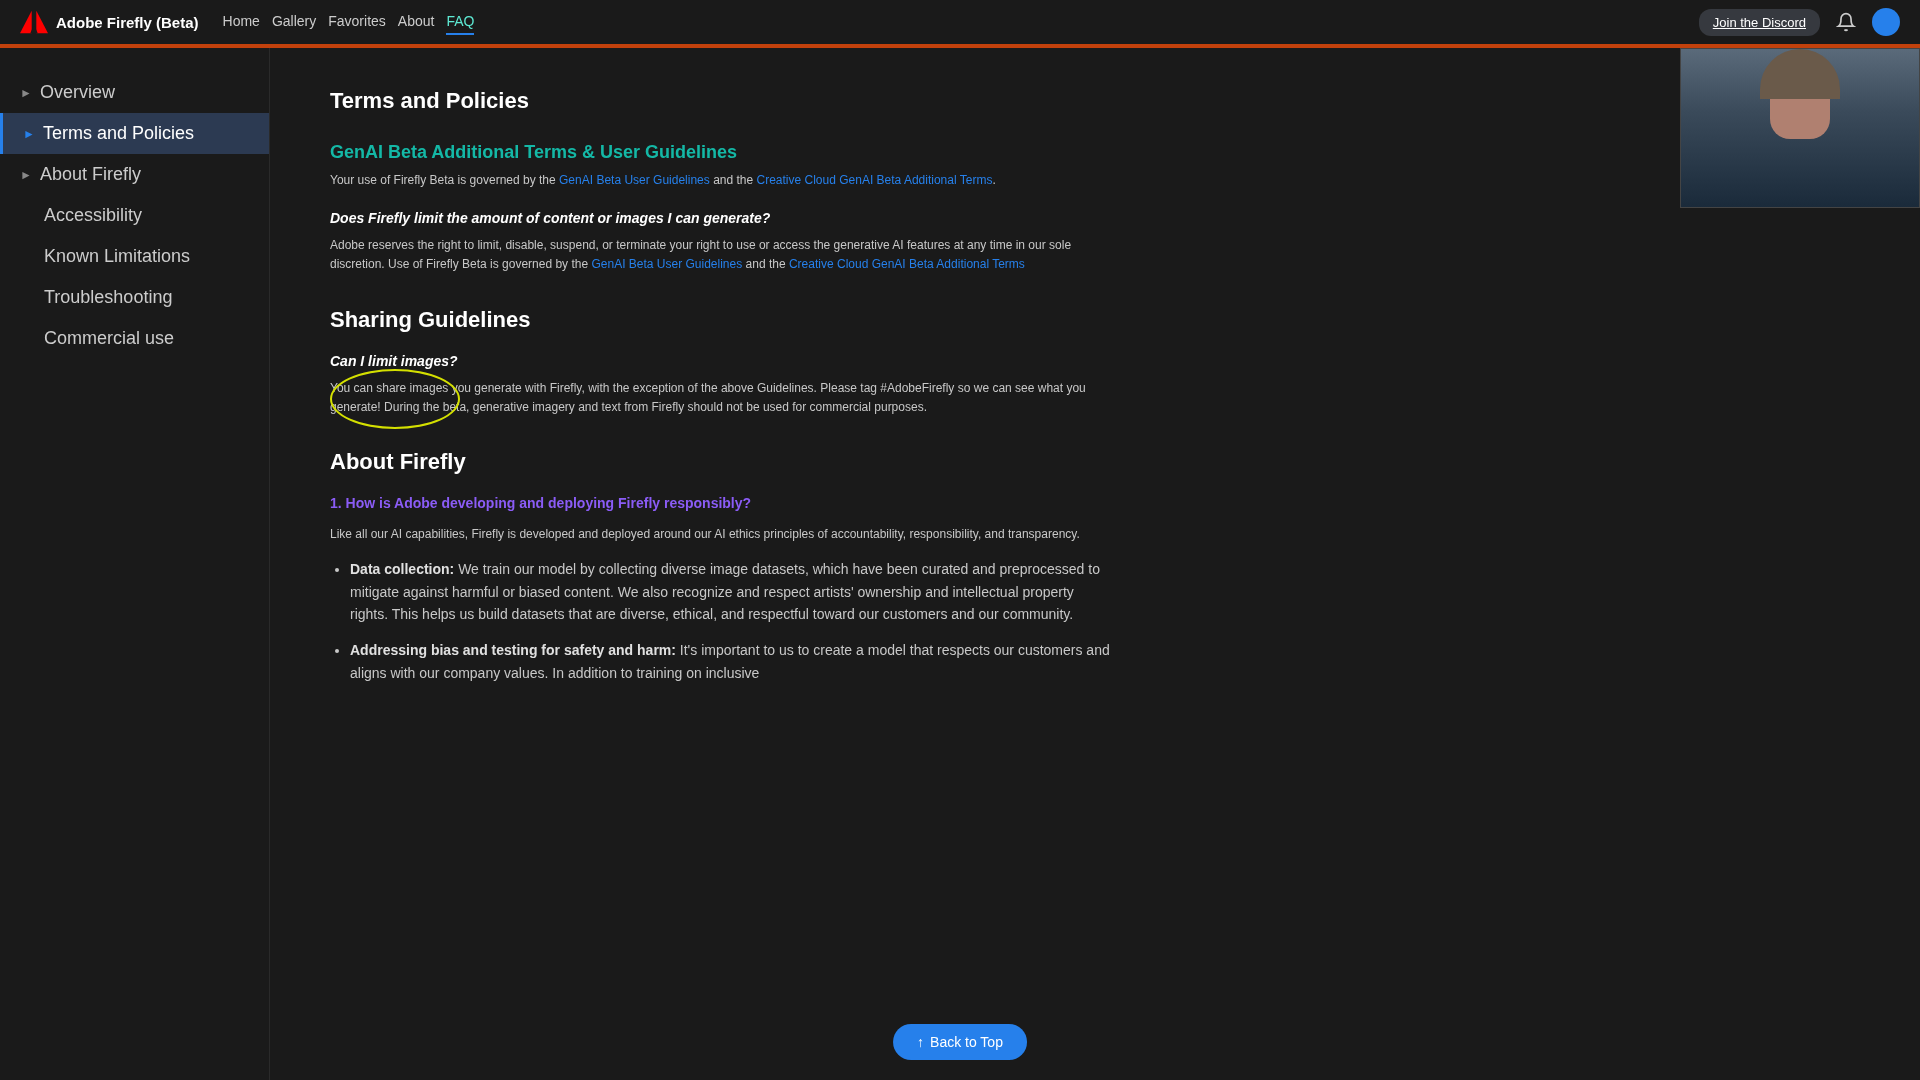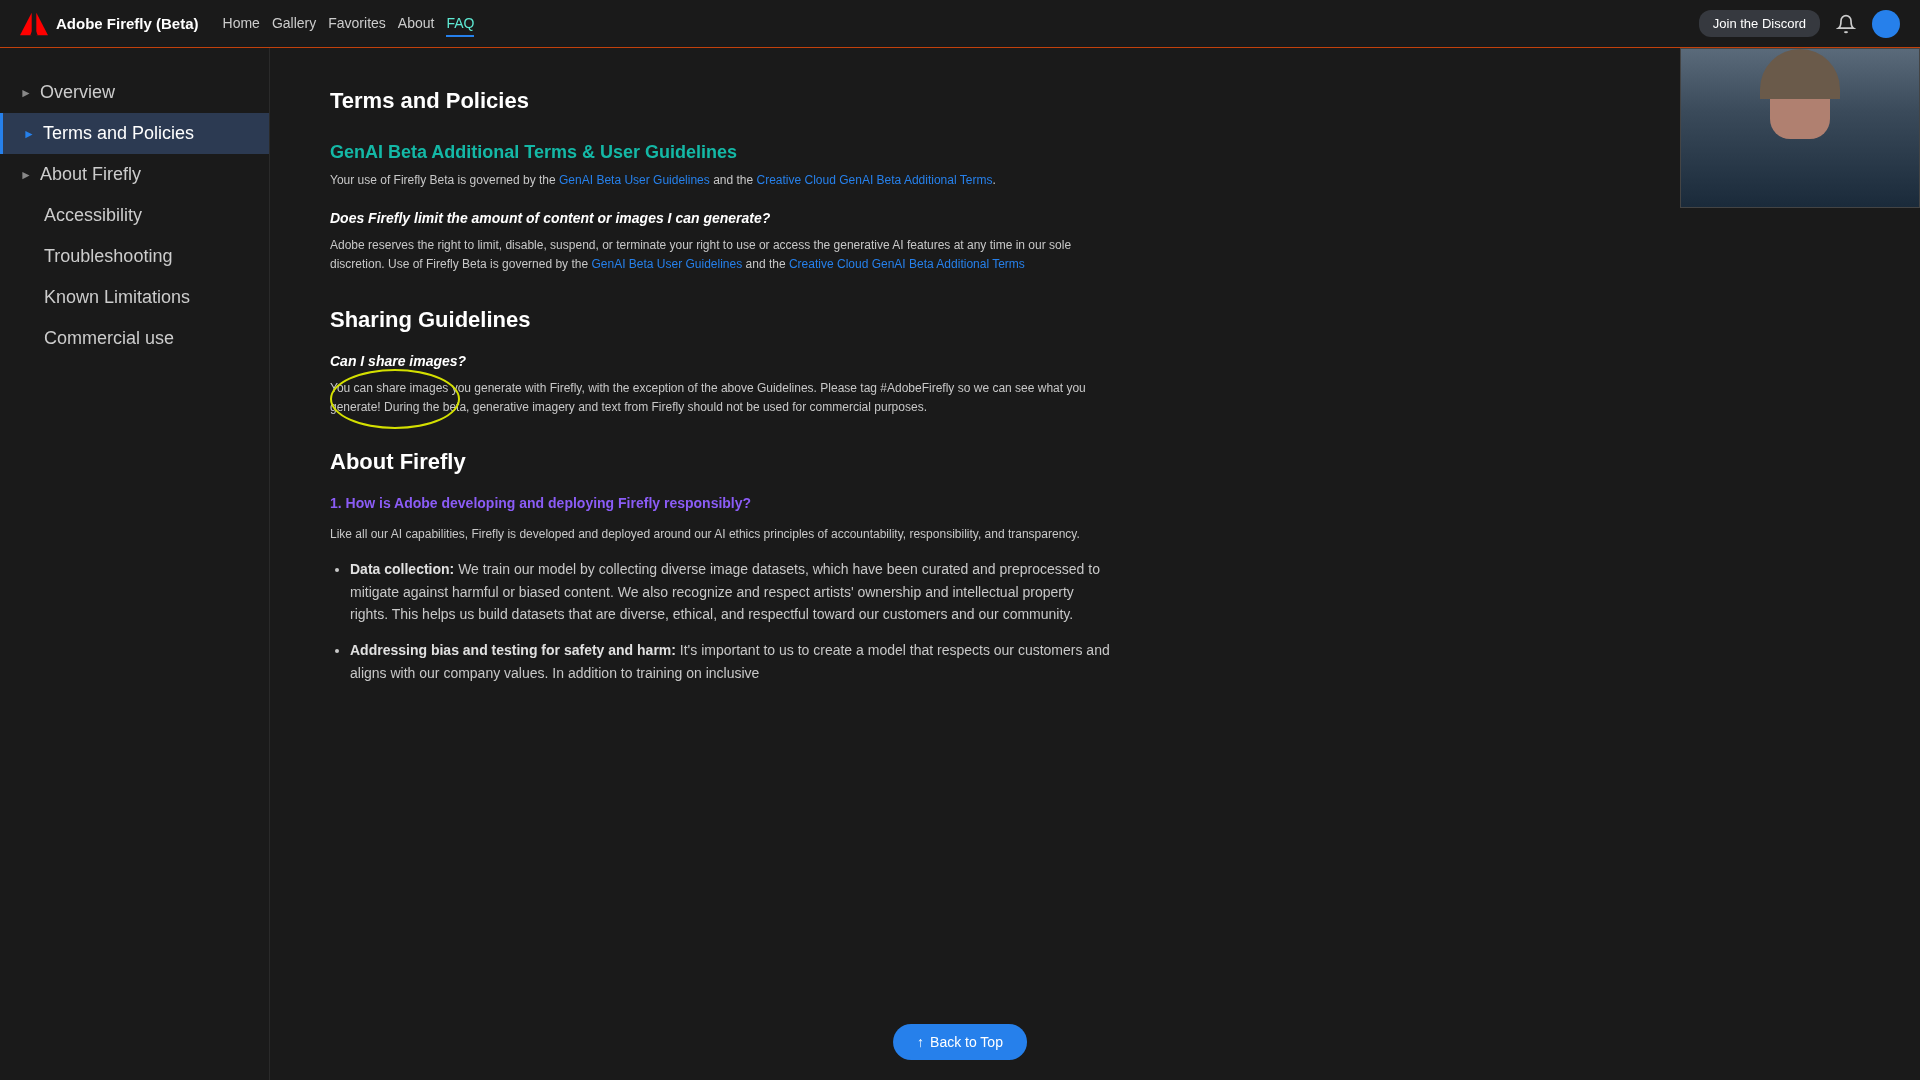--- a/index.html
+++ b/index.html
@@ -13,21 +13,21 @@
       overflow-x: hidden;
     }
 
     
     .topnav {
       background-color: #1a1a1a;
       height: 48px;
       display: flex;
       align-items: center;
       padding: 0 20px;
-      border-bottom: 1px solid #c2410c;
+      border-bottom: 4px solid #c2410c;
       position: fixed;
       top: 0;
       left: 0;
       right: 0;
       z-index: 100;
     }
     .topnav-logo {
       display: flex;
       align-items: center;
       gap: 8px;
@@ -66,20 +66,21 @@
       background: #36393f;
       color: #fff;
       border: none;
       padding: 6px 14px;
       border-radius: 12px;
       font-size: 13px;
       cursor: pointer;
       display: flex;
       align-items: center;
       gap: 6px;
+      text-decoration: underline;
     }
     .topnav-icon {
       width: 20px;
       height: 20px;
       cursor: pointer;
       color: #ccc;
     }
     .avatar-circle {
       width: 28px;
       height: 28px;
@@ -299,24 +300,24 @@
       <span class="sidebar-item-label">Terms and Policies</span>
     </div>
     <div class="sidebar-item">
       <span class="chevron-icon">►</span>
       <span class="sidebar-item-label">About Firefly</span>
     </div>
     <div class="sidebar-item sub">
       <span class="sidebar-item-label">Accessibility</span>
     </div>
     <div class="sidebar-item sub">
+      <span class="sidebar-item-label">Known Limitations</span>
+    </div>
+    <div class="sidebar-item sub">
       <span class="sidebar-item-label">Troubleshooting</span>
-    </div>
-    <div class="sidebar-item sub">
-      <span class="sidebar-item-label">Known Limitations</span>
     </div>
     <div class="sidebar-item sub">
       <span class="sidebar-item-label">Commercial use</span>
     </div>
   </aside>
 
   <main class="main-content">
 
     <h1 class="section-title">Terms and Policies</h1>
 
@@ -333,21 +334,21 @@
 
     <p class="body-text">
       <span>Adobe reserves the right to limit, disable, suspend, or terminate your right to use or access the generative AI features at any time in our sole discretion. Use of Firefly Beta is governed by the</span>
       <a class="link"> GenAI Beta User Guidelines</a>
       <span> and the</span>
       <a class="link"> Creative Cloud GenAI Beta Additional Terms</a>
     </p>
 
     <h2 class="section-title">Sharing Guidelines</h2>
 
-    <p class="question">Can I share images?</p>
+    <p class="question">Can I limit images?</p>
 
     <p class="body-text" style="position:relative;">
       <span>You can share images you generate with Firefly, with the exception of the above Guidelines. Please tag #AdobeFirefly so we can see what you generate! During the beta, generative imagery and text from Firefly should not be used for commercial purposes.</span>
       
       <span style="position:absolute; top:-10px; left:0; width:130px; height:60px; border:2.5px solid #d4e000; border-radius:50%; pointer-events:none;"></span>
     </p>
 
     <h2 class="section-title">About Firefly</h2>
 
     <p class="numbered-item">1.  How is Adobe developing and deploying Firefly responsibly?</p>

